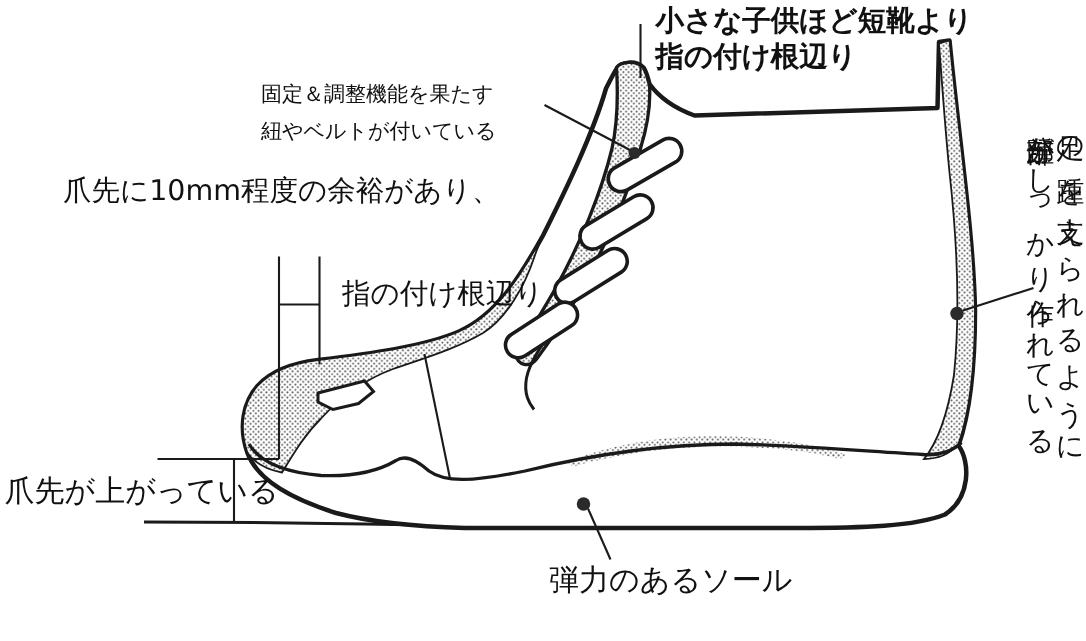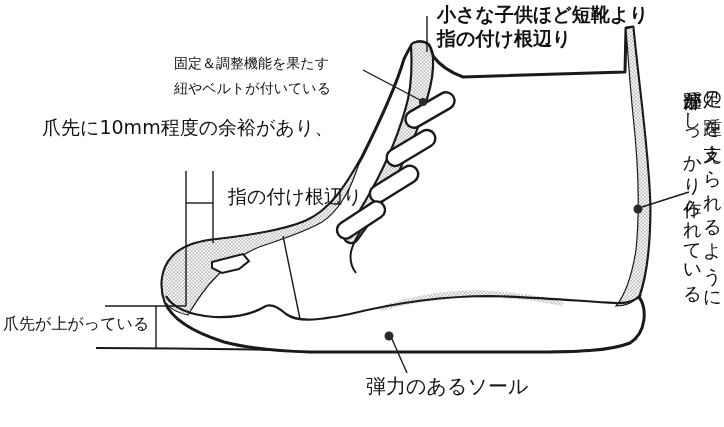--- a/index.html
+++ b/index.html
@@ -6,21 +6,21 @@
   #stage{
     position:relative;width:724px;height:427px;background:#fff;overflow:hidden;
     font-family:"DejaVu Sans","Liberation Sans",sans-serif;color:#111;
   }
   #stage svg{position:absolute;left:0;top:0;}
   .lbl{position:absolute;white-space:nowrap;color:#111;}
   .lbl-bootie{left:437px;top:2px;font-size:19px;line-height:24px;font-weight:bold;}
   .lbl-fastening{left:174px;top:51px;font-size:14px;line-height:25px;}
   .lbl-toe-room{left:42px;top:114px;font-size:19px;line-height:26px;text-align:center;}
   .lbl-toe-bend{left:228px;top:184px;font-size:19px;line-height:25px;}
-  .lbl-toe-up{left:3px;top:314px;font-size:16px;font-family:Liberation Mono, monospace;}
+  .lbl-toe-up{left:3px;top:314px;font-size:20px;font-family:Liberation Mono, monospace;}
   .lbl-sole{left:328px;top:373px;font-size:20px;margin-left:38px;}
   .lbl-heel{
     position:absolute;right:2px;top:76px;height:276px;
     writing-mode:vertical-rl;text-orientation:upright;
     font-size:18.5px;color:#111;
   }
   .lbl-heel .vcol{line-height:20px;}
   .lbl-heel .vcol1{letter-spacing:3px;}
   .lbl-heel .vcol2{letter-spacing:0.5px;}
 </style>

